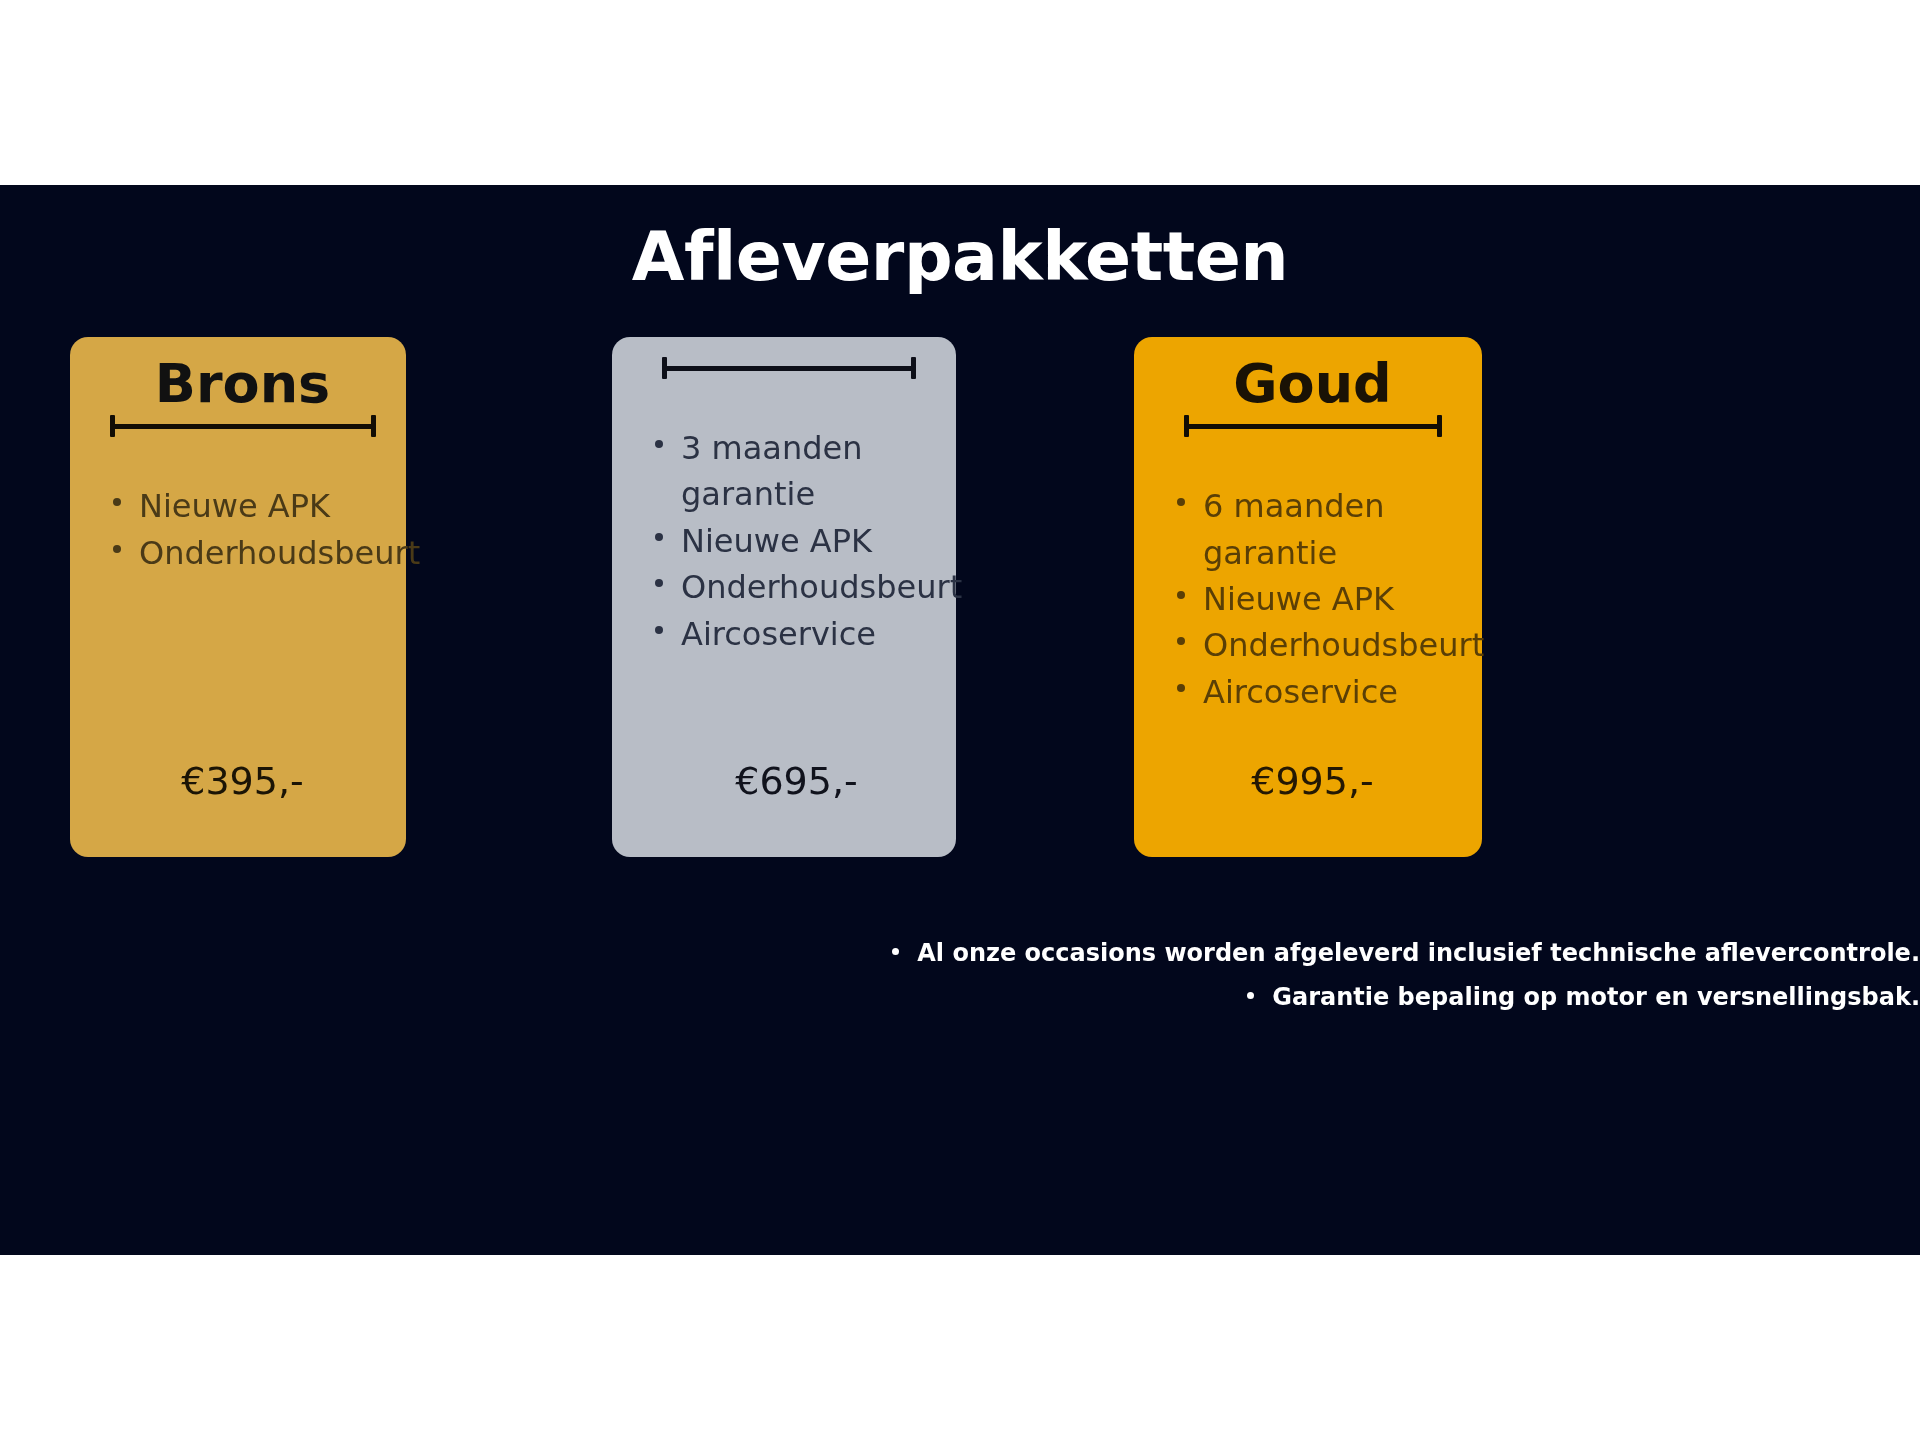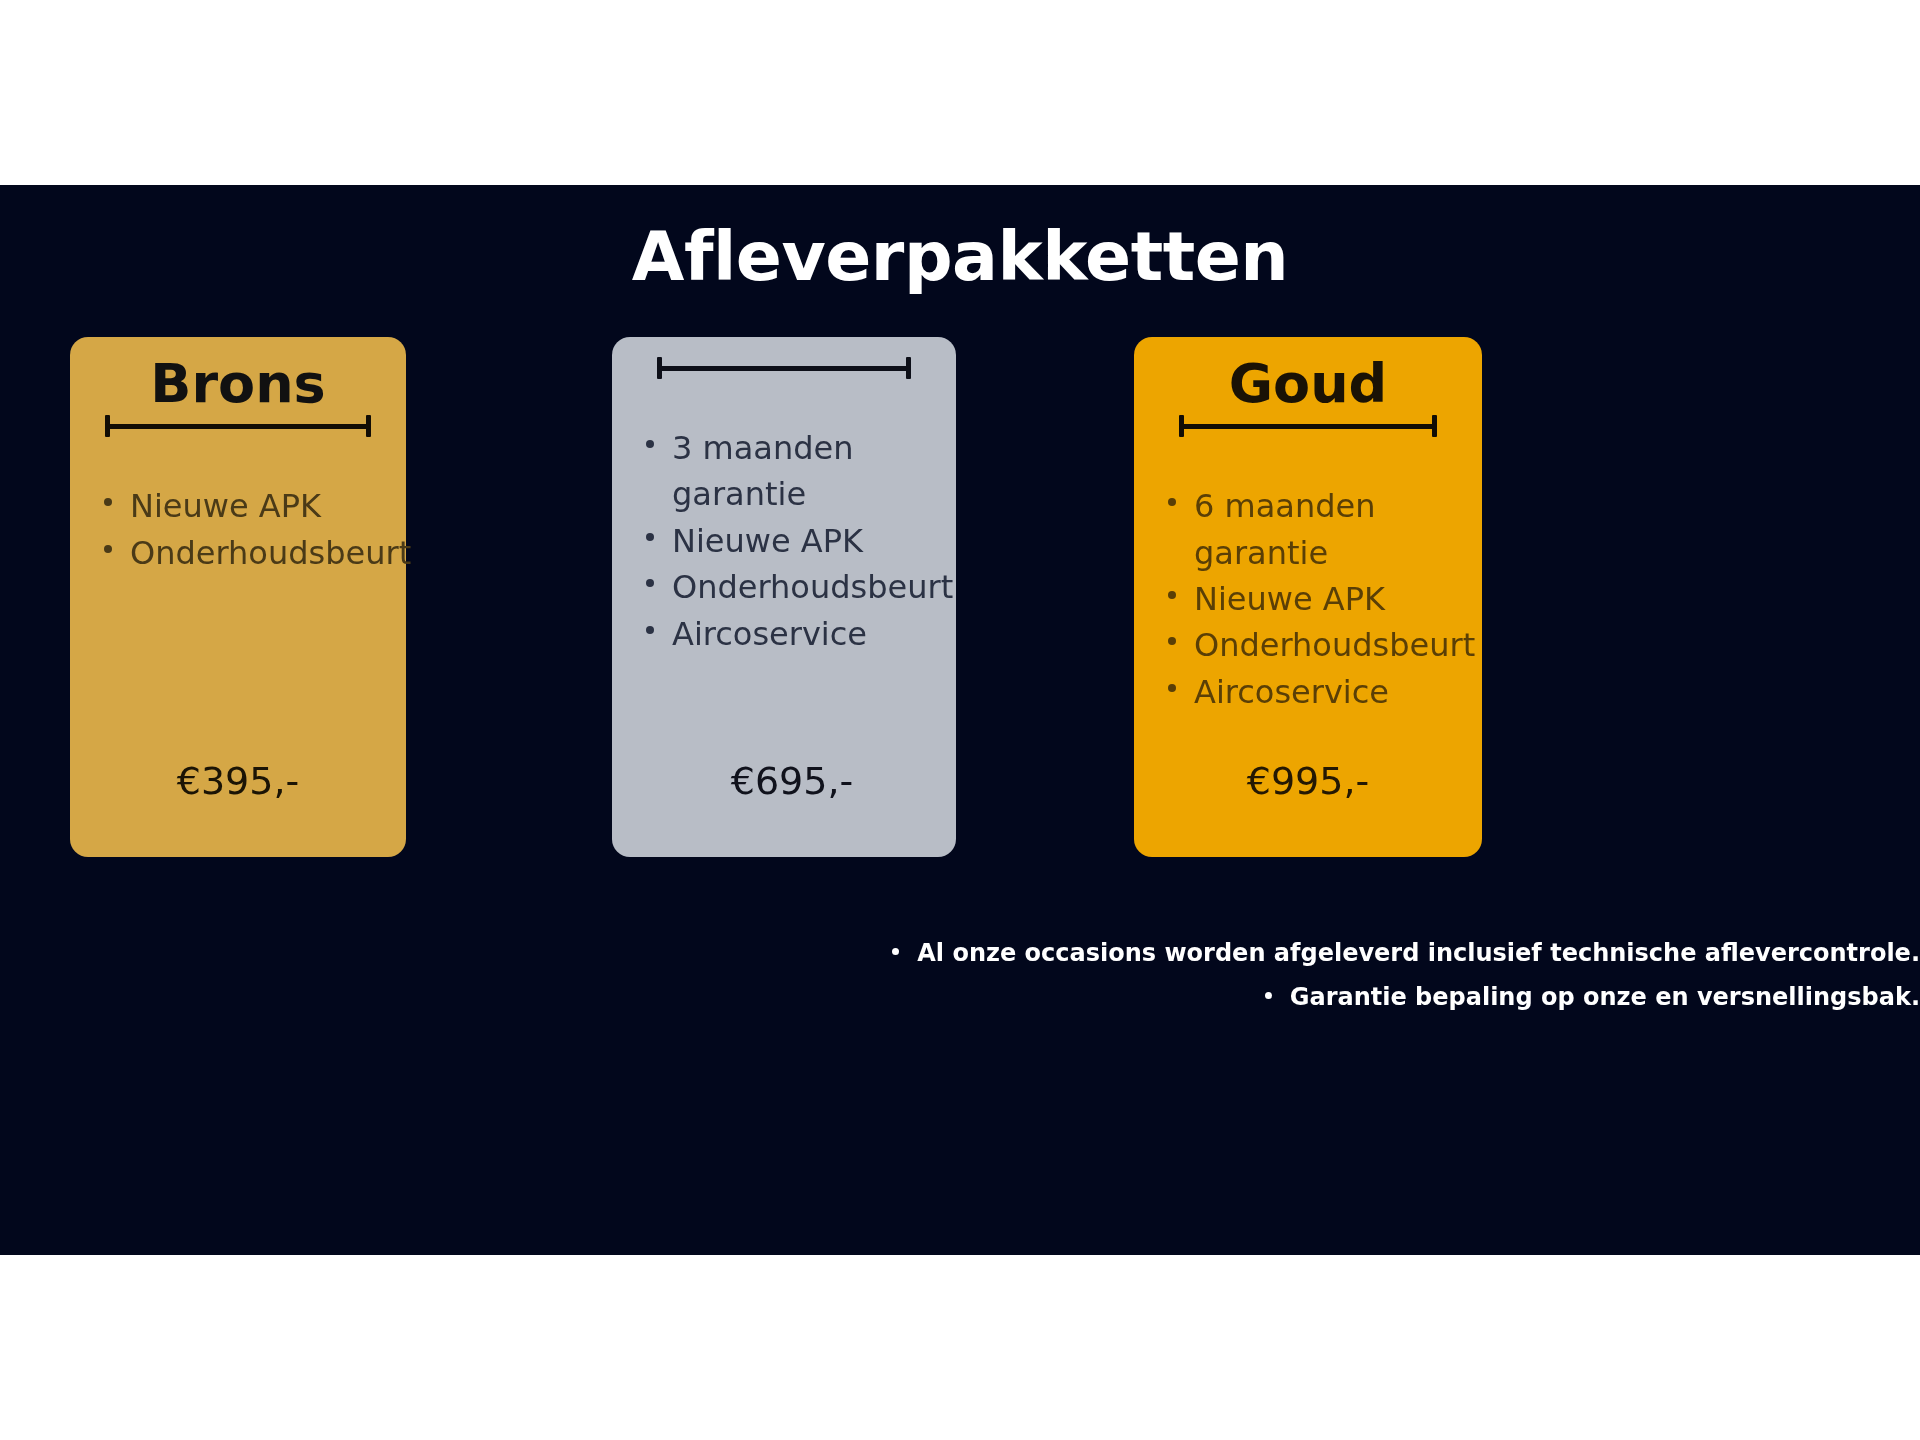--- a/index.html
+++ b/index.html
@@ -47,21 +47,21 @@
     position:absolute;
     left:0; top:152px;
     width:1920px; height:520px;
   }
 
   .card {
     position:absolute;
     top:0;
     height:100%;
     border-radius:18px;
-    padding:18px 0 0 0;
+    padding:18px 0 0 9px;
     display:flex;
     flex-direction:column;
   }
 
   .card.bronze { left:70px;   width:336px; background:#d5a746; }
   .card.silver { left:612px;  width:344px; background:#b8bdc6; }
   .card.gold   { left:1134px; width:348px; background:#eda500; }
 
   
   .card-head {
@@ -243,18 +243,18 @@
         <div class="price">€995,-</div>
       </div>
 
     </div>
 
     <ul class="footer-notes">
       <li>
         <span class="dot"></span><span>Al onze occasions worden afgeleverd inclusief technische aflevercontrole.</span>
       </li>
       <li>
-        <span class="dot"></span><span>Garantie bepaling op onze en versnellingsbak.</span>
+        <span class="dot"></span><span>Garantie bepaling op motor en versnellingsbak.</span>
       </li>
     </ul>
 
   </div>
 </div>
 
 </body></html>

